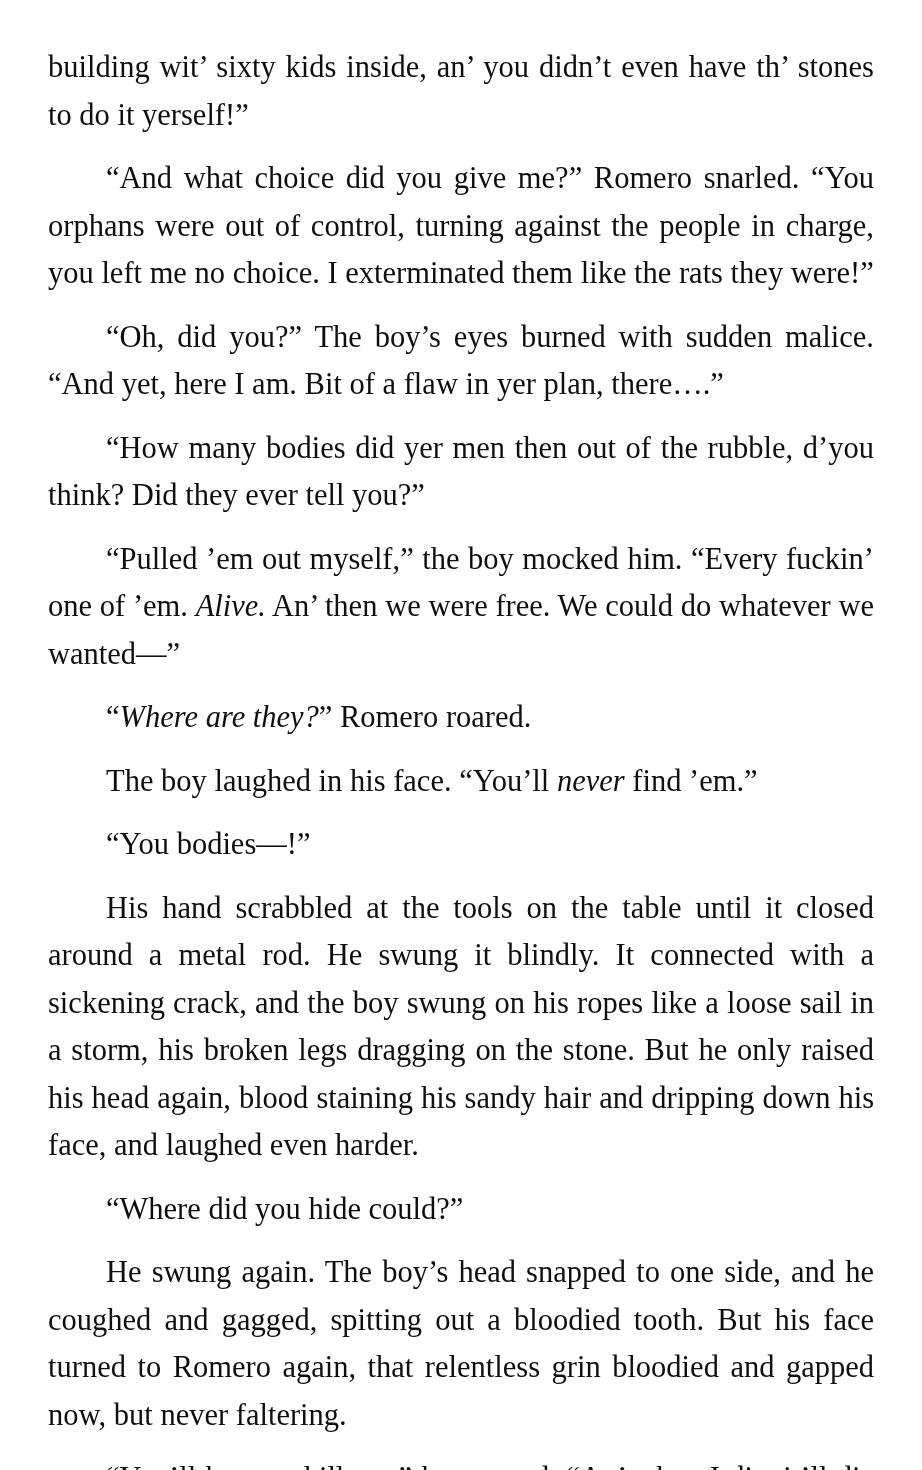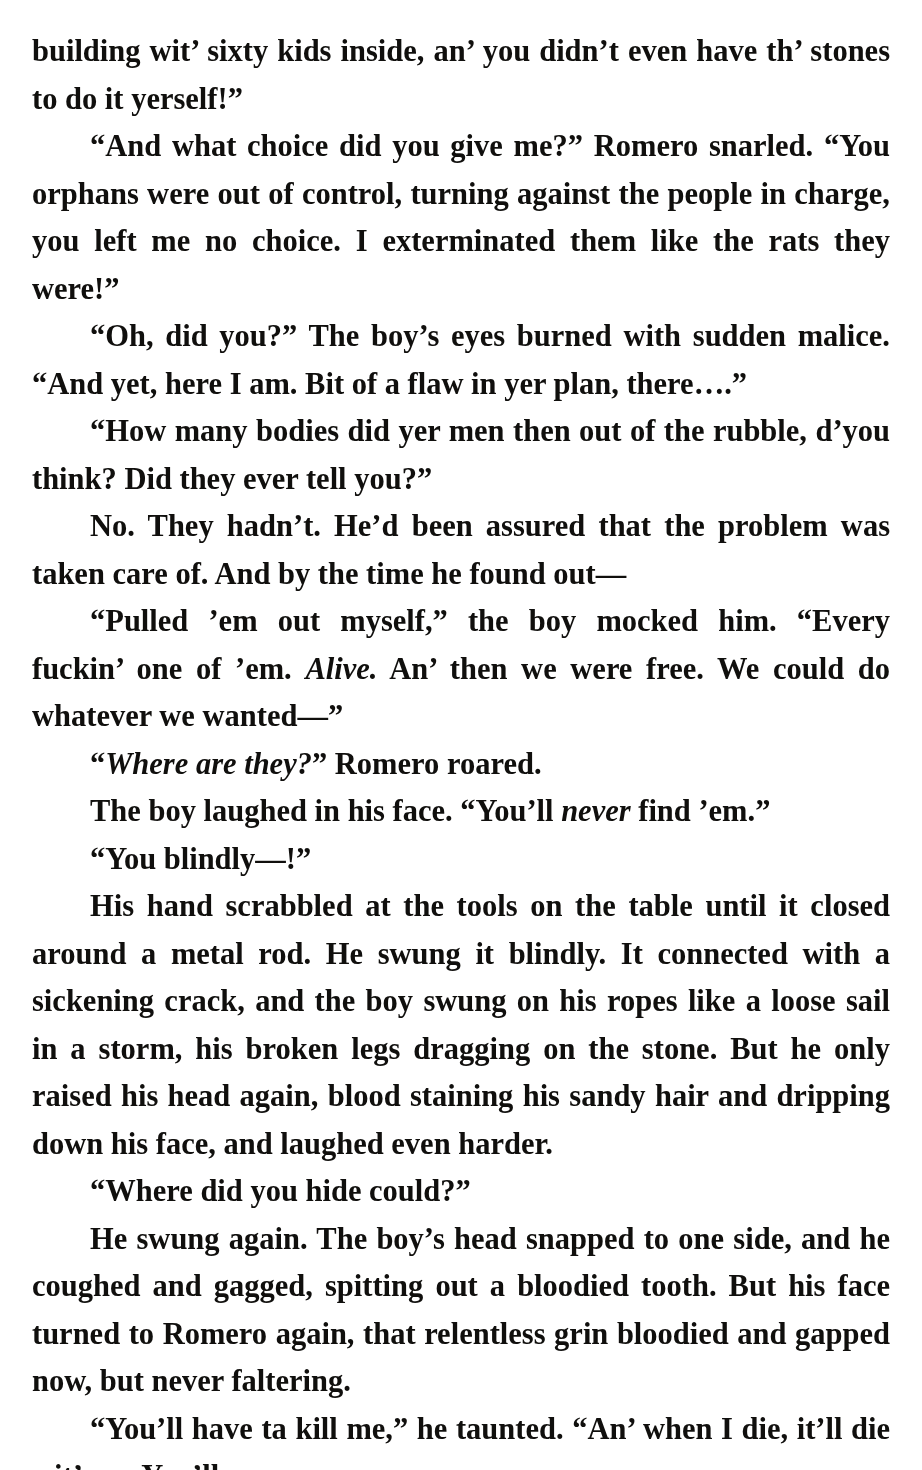--- a/index.html
+++ b/index.html
@@ -22,43 +22,41 @@
   }
   .body-text {
     font-size: 30.5px;
     line-height: 47.5px;
     text-align: justify;
     text-justify: inter-word;
     hyphens: manual;
     color: #100f0d;
   }
   p {
-    margin: 0;
+    margin: 16px;
     text-indent: 58px;
-    font-weight: bold;
   }
   p.no-indent {
     text-indent: 0;
   }
   em {
     font-style: italic;
   }
 </style>
 </head>
 <body>
 
 <div class="page">
   <div class="body-text">
       <p class="no-indent"><span>building wit’ sixty kids inside, an’ you didn’t even have th’ stones to do it yerself!”</span></p>
       <p><span>“And what choice did you give me?” Romero snarled. “You orphans were out of control, turning against the people in charge, you left me no choice. I exterminated them like the rats they were!”</span></p>
       <p><span>“Oh, did you?” The boy’s eyes burned with sudden malice. “And yet, here I am. Bit of a flaw in yer plan, there….”</span></p>
       <p><span>“How many bodies did yer men then out of the rubble, d’you think? Did they ever tell you?”</span></p>
-      <p><span>No. They hadn’t. He’d been assured that the problem was taken care of. And by the time he found out—</span></p>
       <p><span>“Pulled ’em out myself,” the boy mocked him. “Every fuckin’ one of ’em. </span><em>Alive.</em><span> An’ then we were free. We could do whatever we wanted—”</span></p>
       <p><span>“</span><em>Where are they?</em><span>” Romero roared.</span></p>
       <p><span>The boy laughed in his face. “You’ll </span><em>never</em><span> find ’em.”</span></p>
-      <p><span>“You blindly—!”</span></p>
+      <p><span>“You bodies—!”</span></p>
       <p><span>His hand scrabbled at the tools on the table until it closed around a metal rod. He swung it blindly. It connected with a sickening crack, and the boy swung on his ropes like a loose sail in a storm, his broken legs dragging on the stone. But he only raised his head again, blood staining his sandy hair and dripping down his face, and laughed even harder.</span></p>
       <p><span>“Where did you hide could?”</span></p>
       <p><span>He swung again. The boy’s head snapped to one side, and he coughed and gagged, spitting out a bloodied tooth. But his face turned to Romero again, that relentless grin bloodied and gapped now, but never faltering.</span></p>
       <p><span>“You’ll have ta kill me,” he taunted. “An’ when I die, it’ll die wit’ me. You’ll </span></p>
     </div>
 </div>
 
 </body></html>

